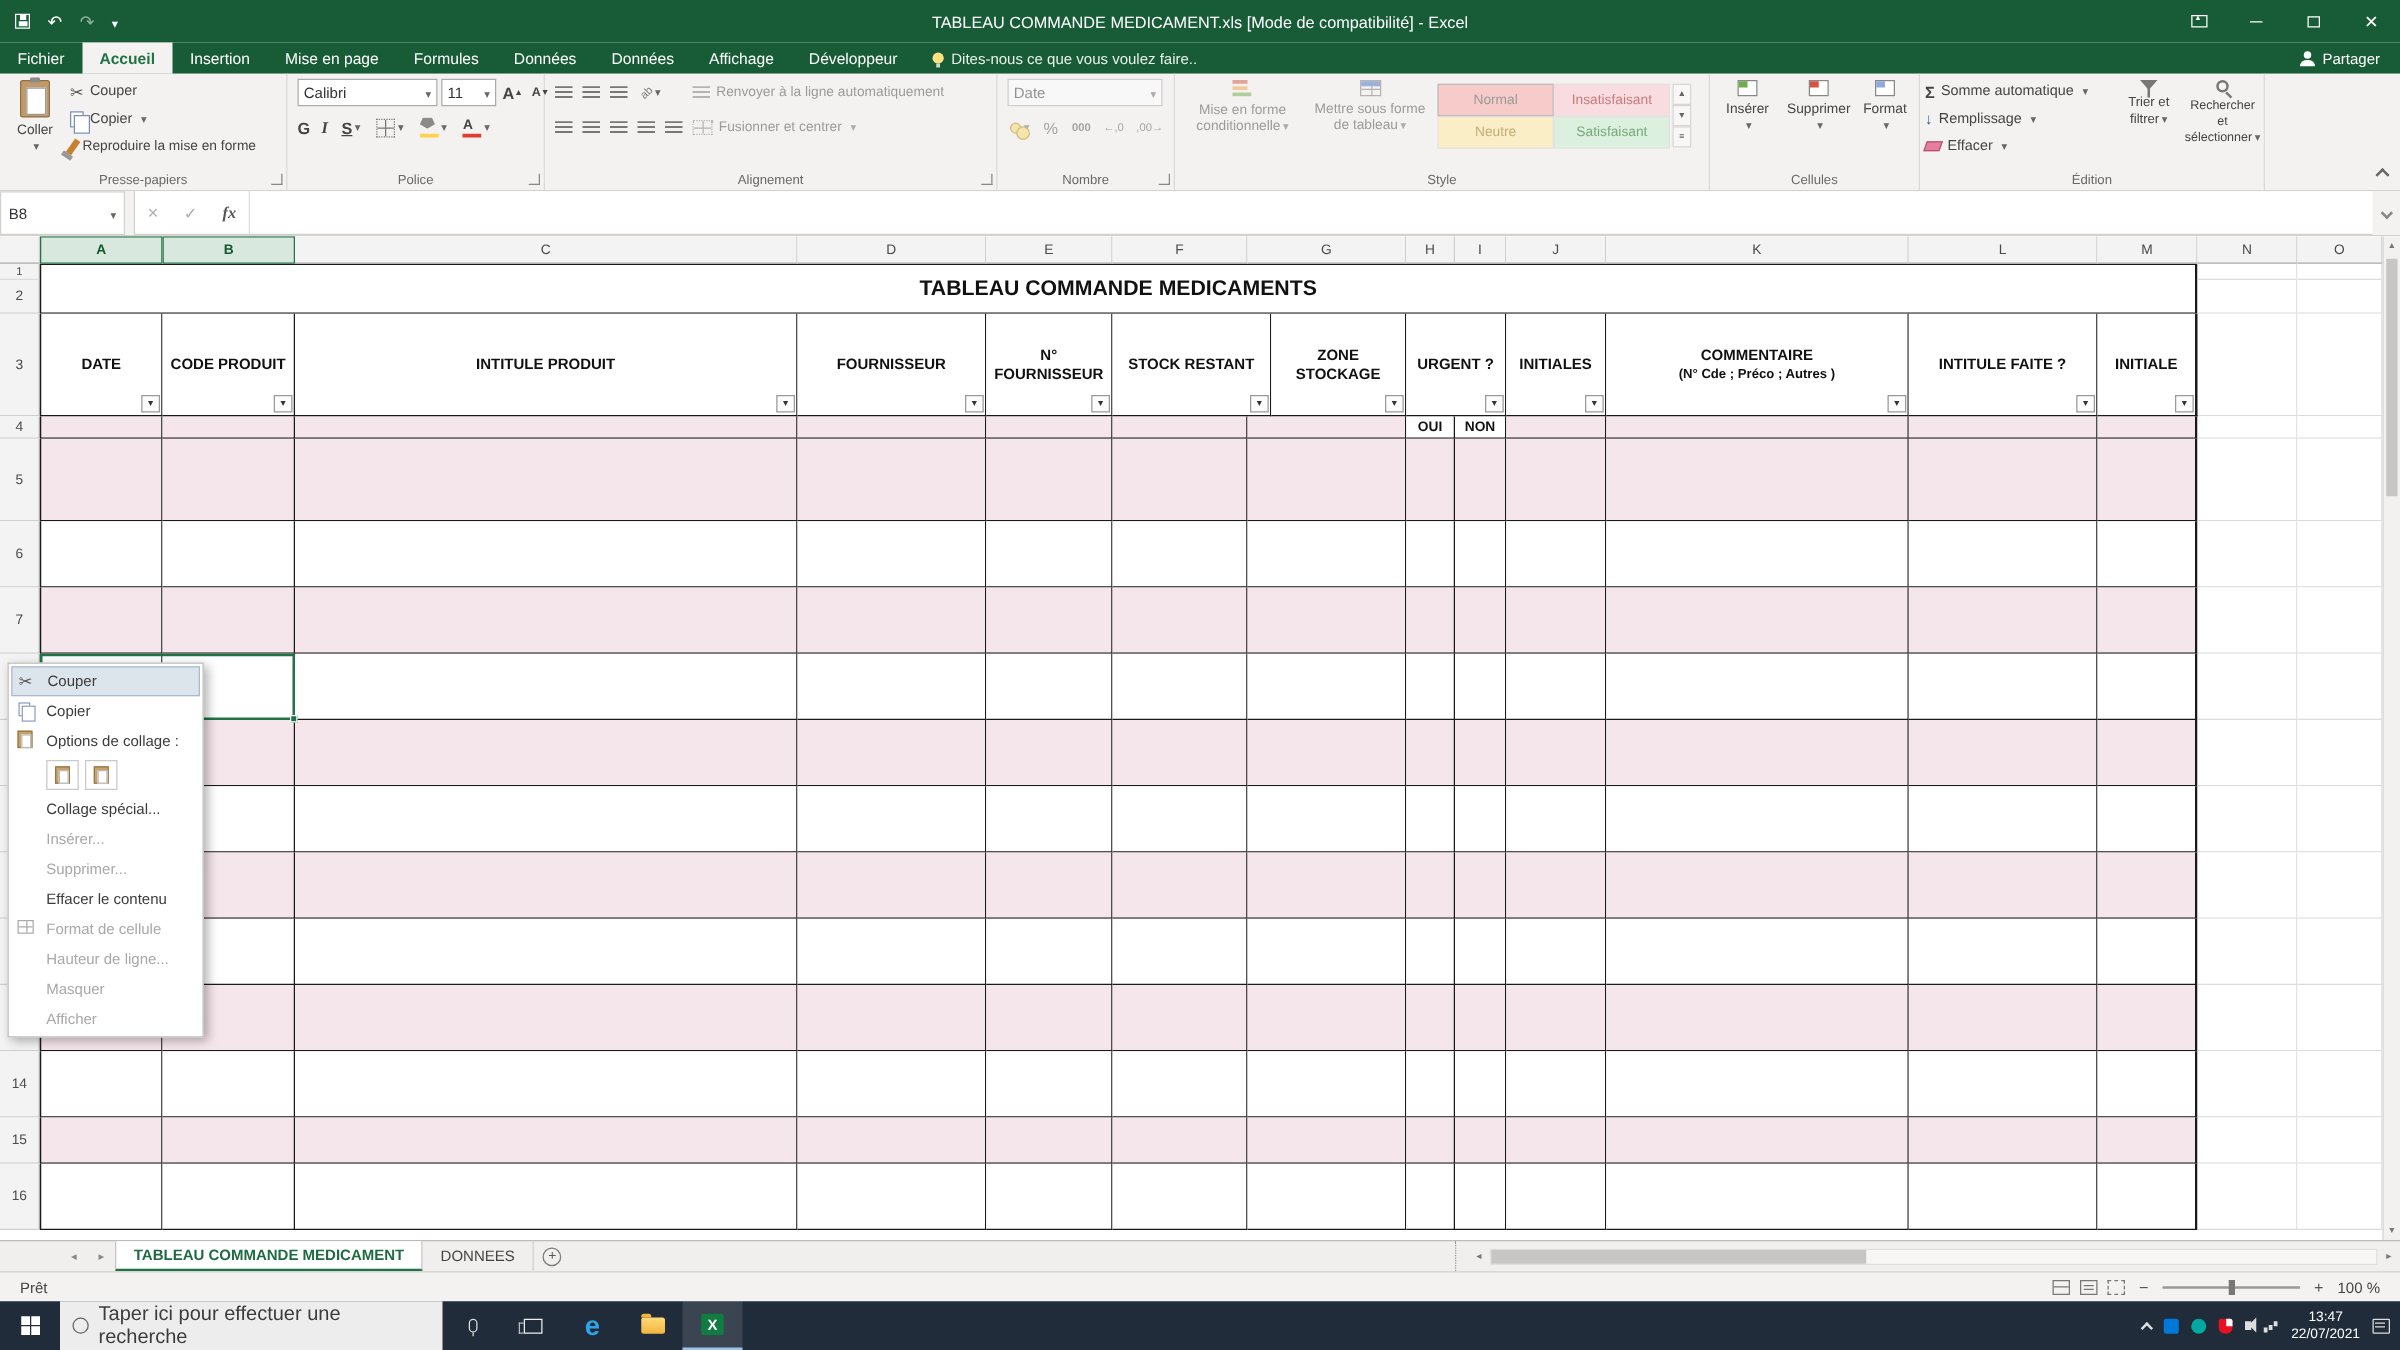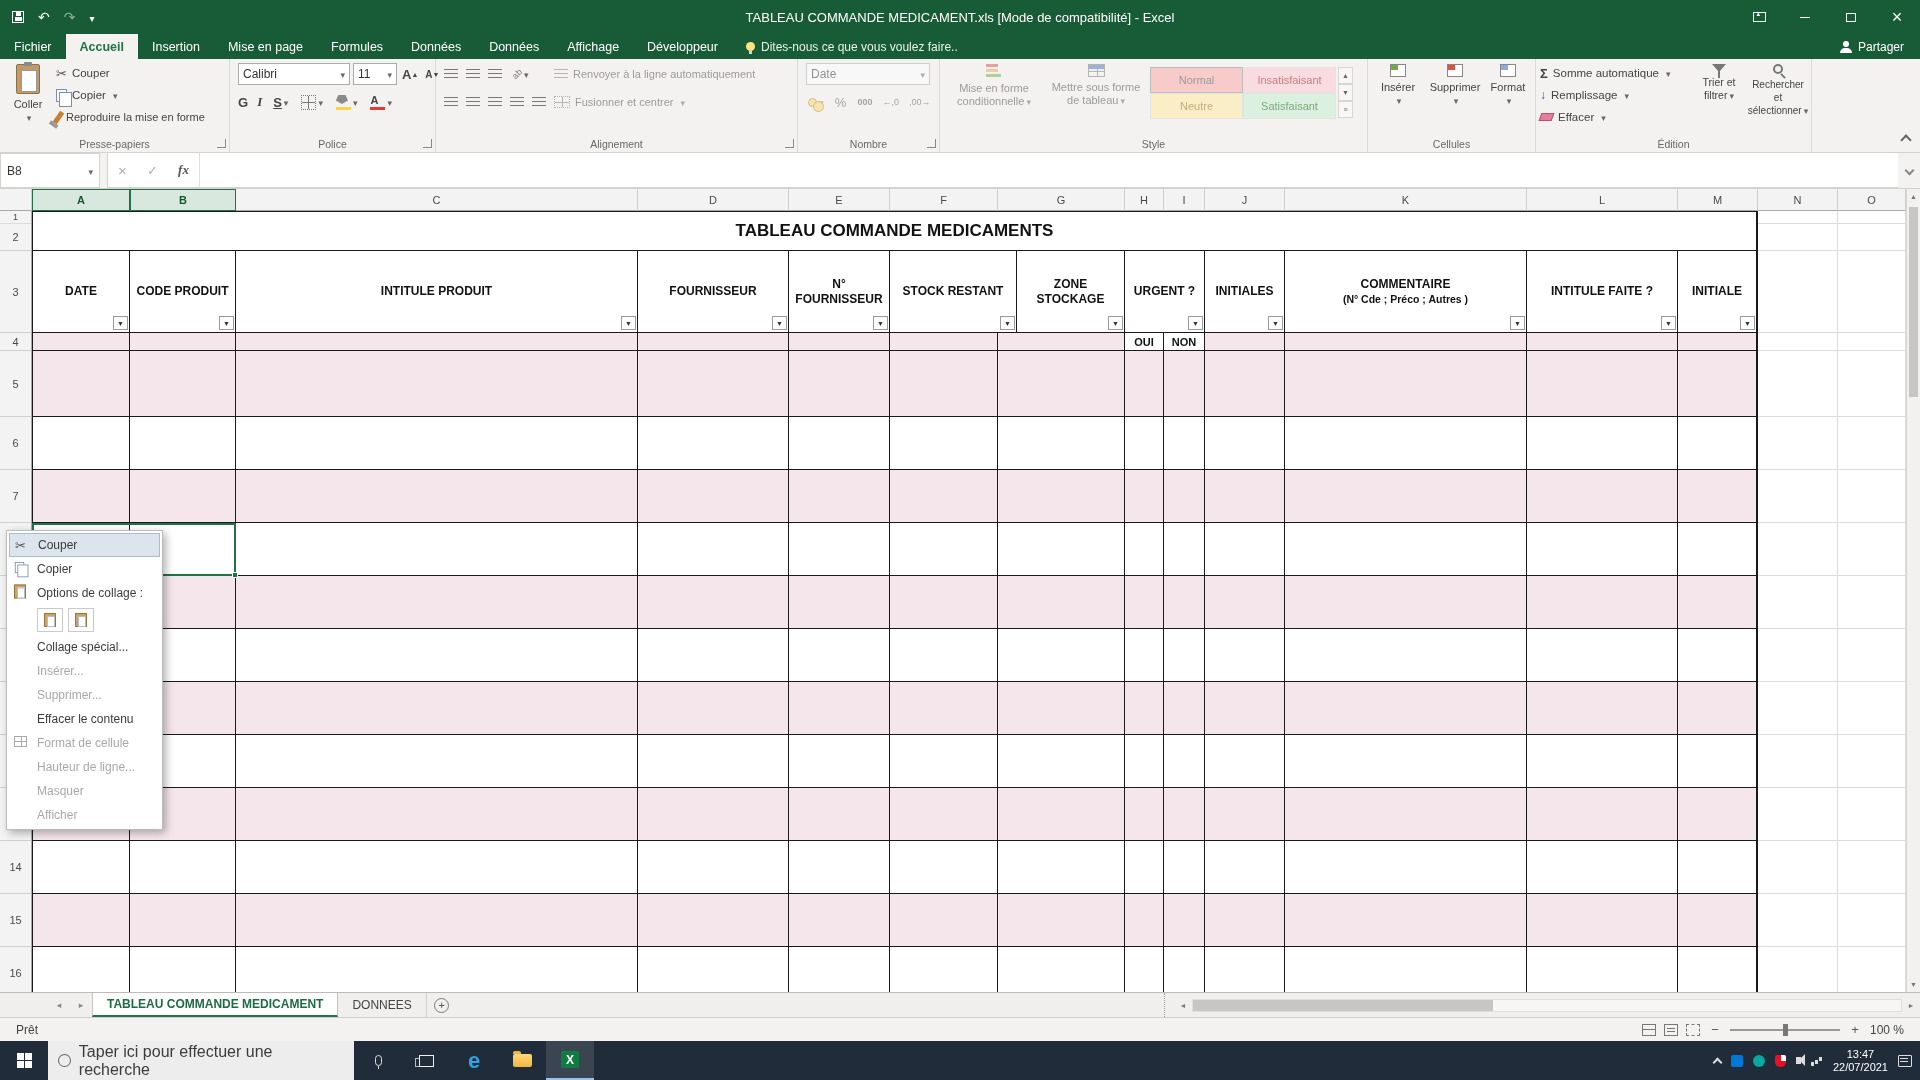--- a/index.html
+++ b/index.html
@@ -771,21 +771,21 @@
           <div class="tc wH"></div>
           <div class="tc wI"></div>
           <div class="tc wJ"></div>
           <div class="tc wK"></div>
           <div class="tc wL"></div>
           <div class="tc wM"></div>
         <div class="gc wN"></div>
           <div class="gc wO"></div>
       </div>
 
-      <div class="row pk" style="height:53px">
+      <div class="row pk" style="height:37px">
         <div class="rh">15</div>
         <div class="tc wA first"></div>
           <div class="tc wB"></div>
           <div class="tc wC"></div>
           <div class="tc wD"></div>
           <div class="tc wE"></div>
           <div class="tc wF"></div>
           <div class="tc wG"></div>
           <div class="tc wH"></div>
           <div class="tc wI"></div>

